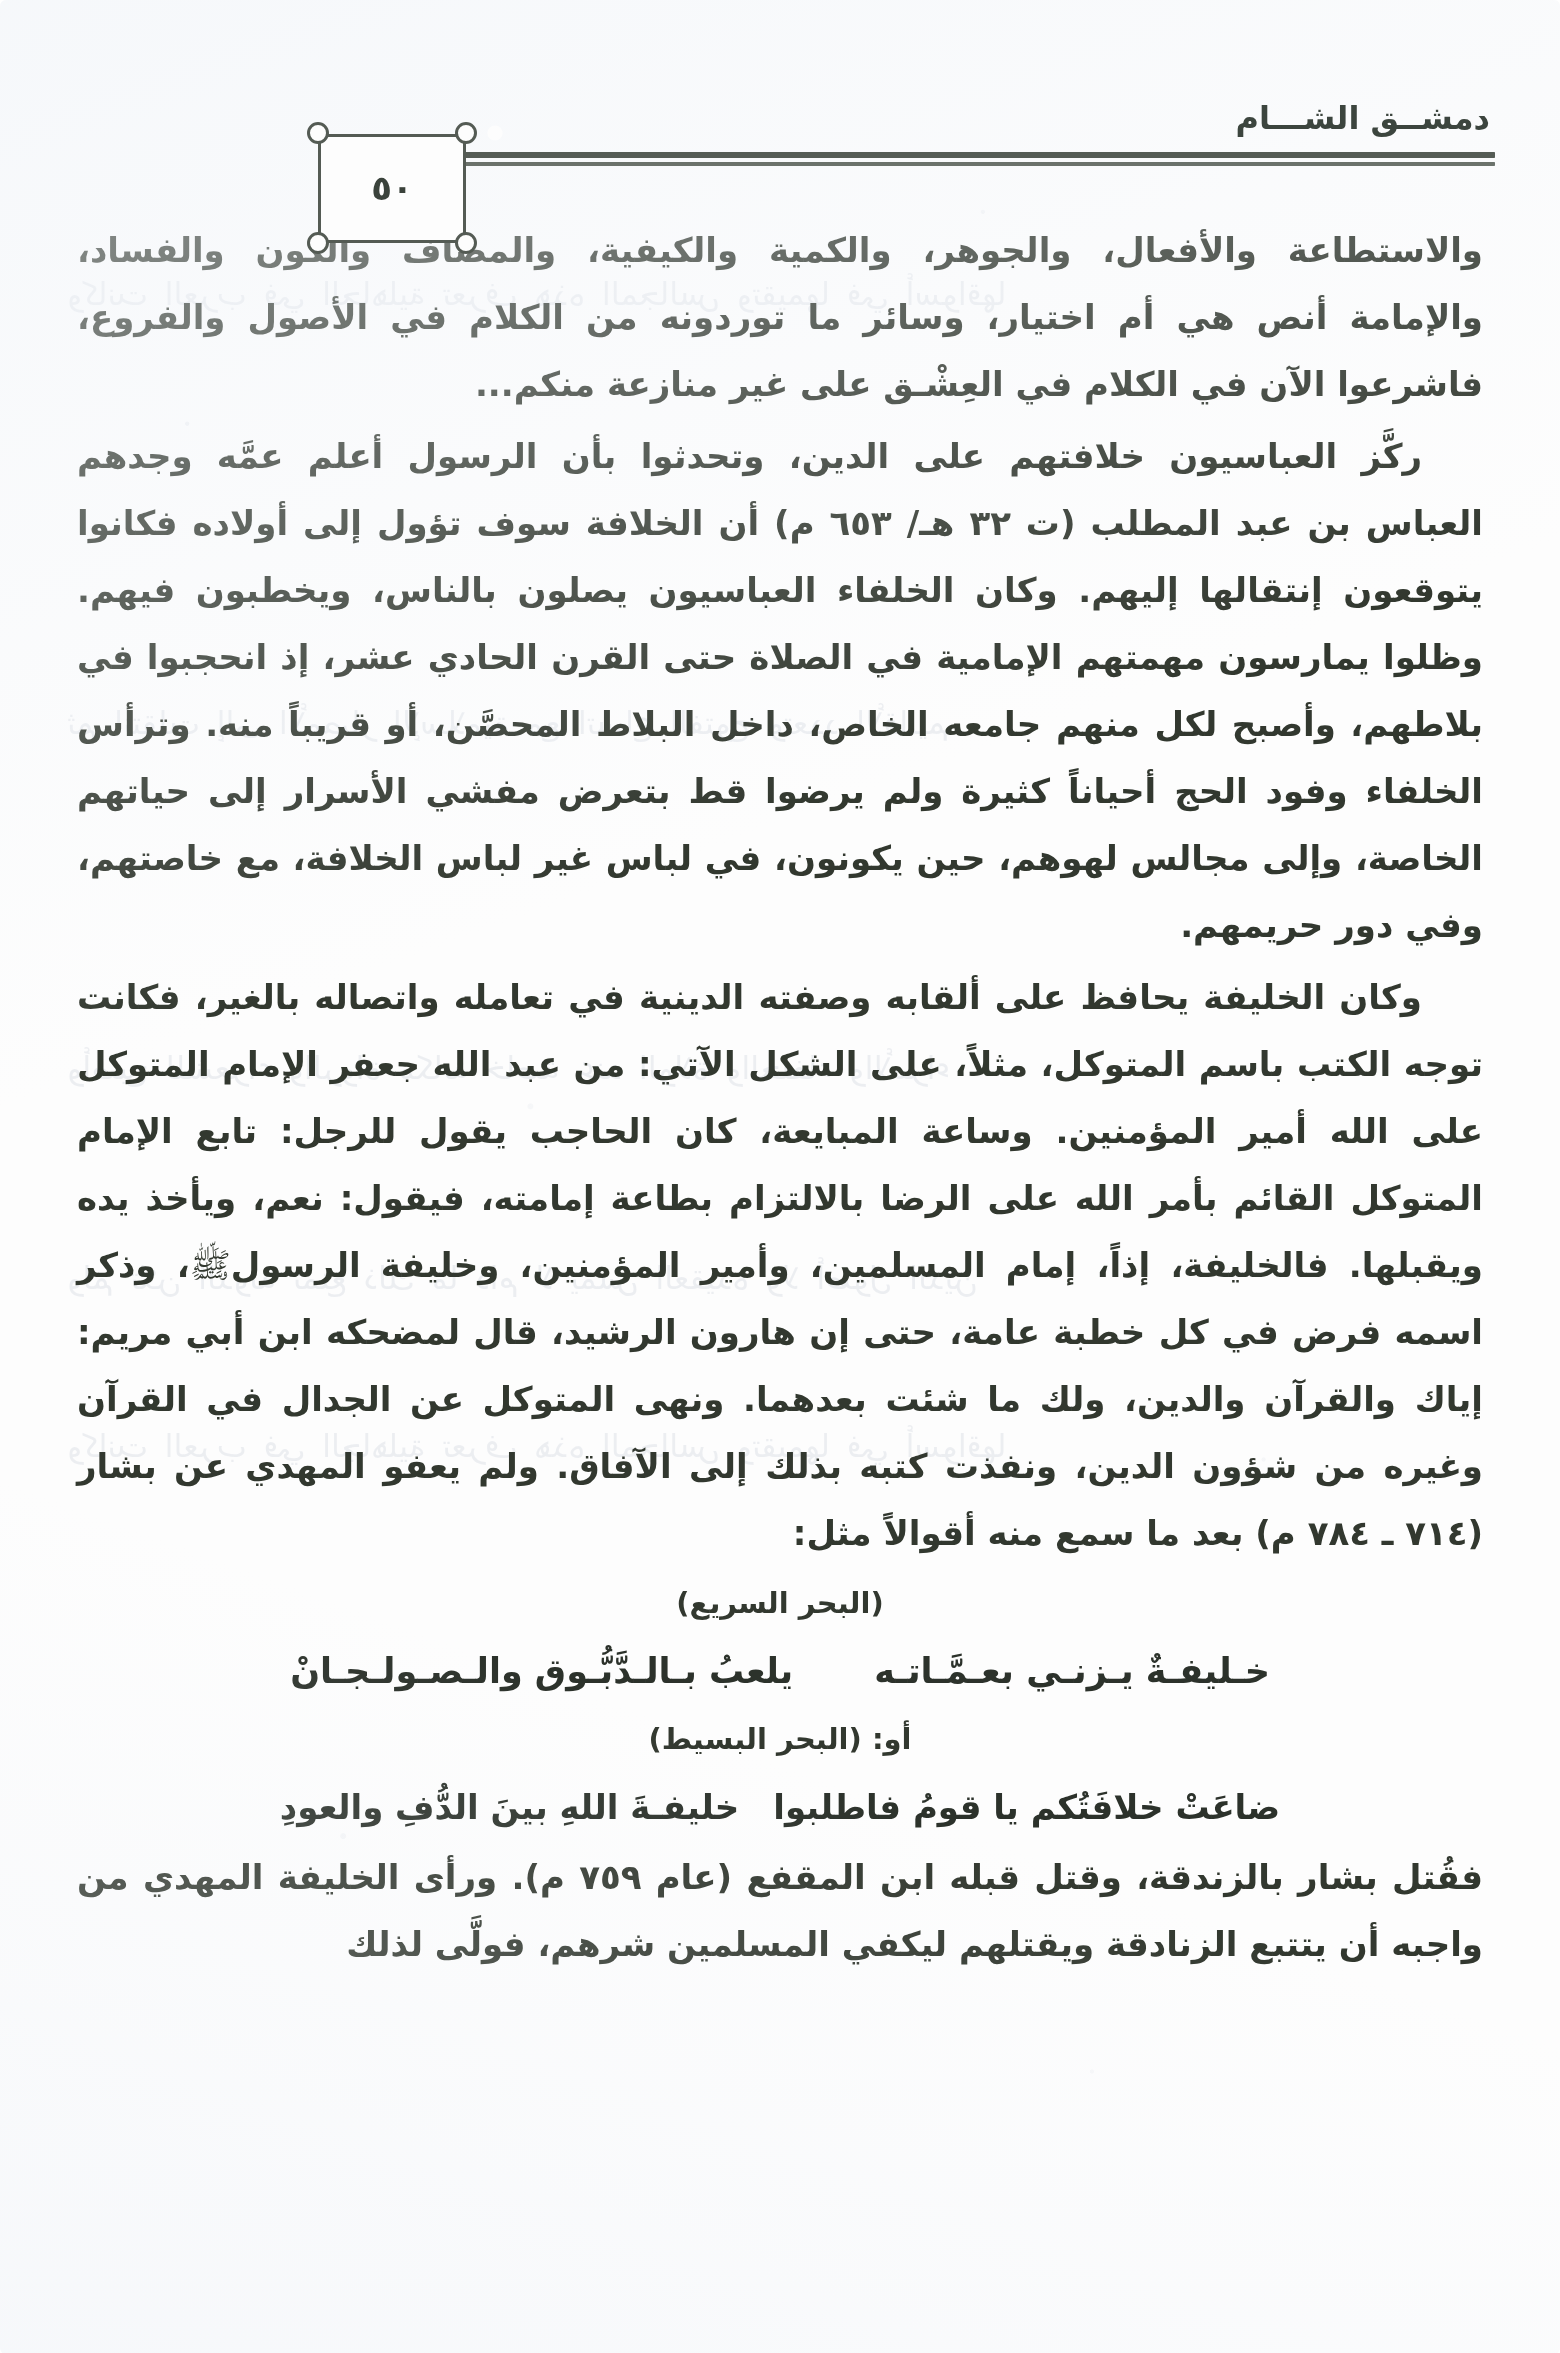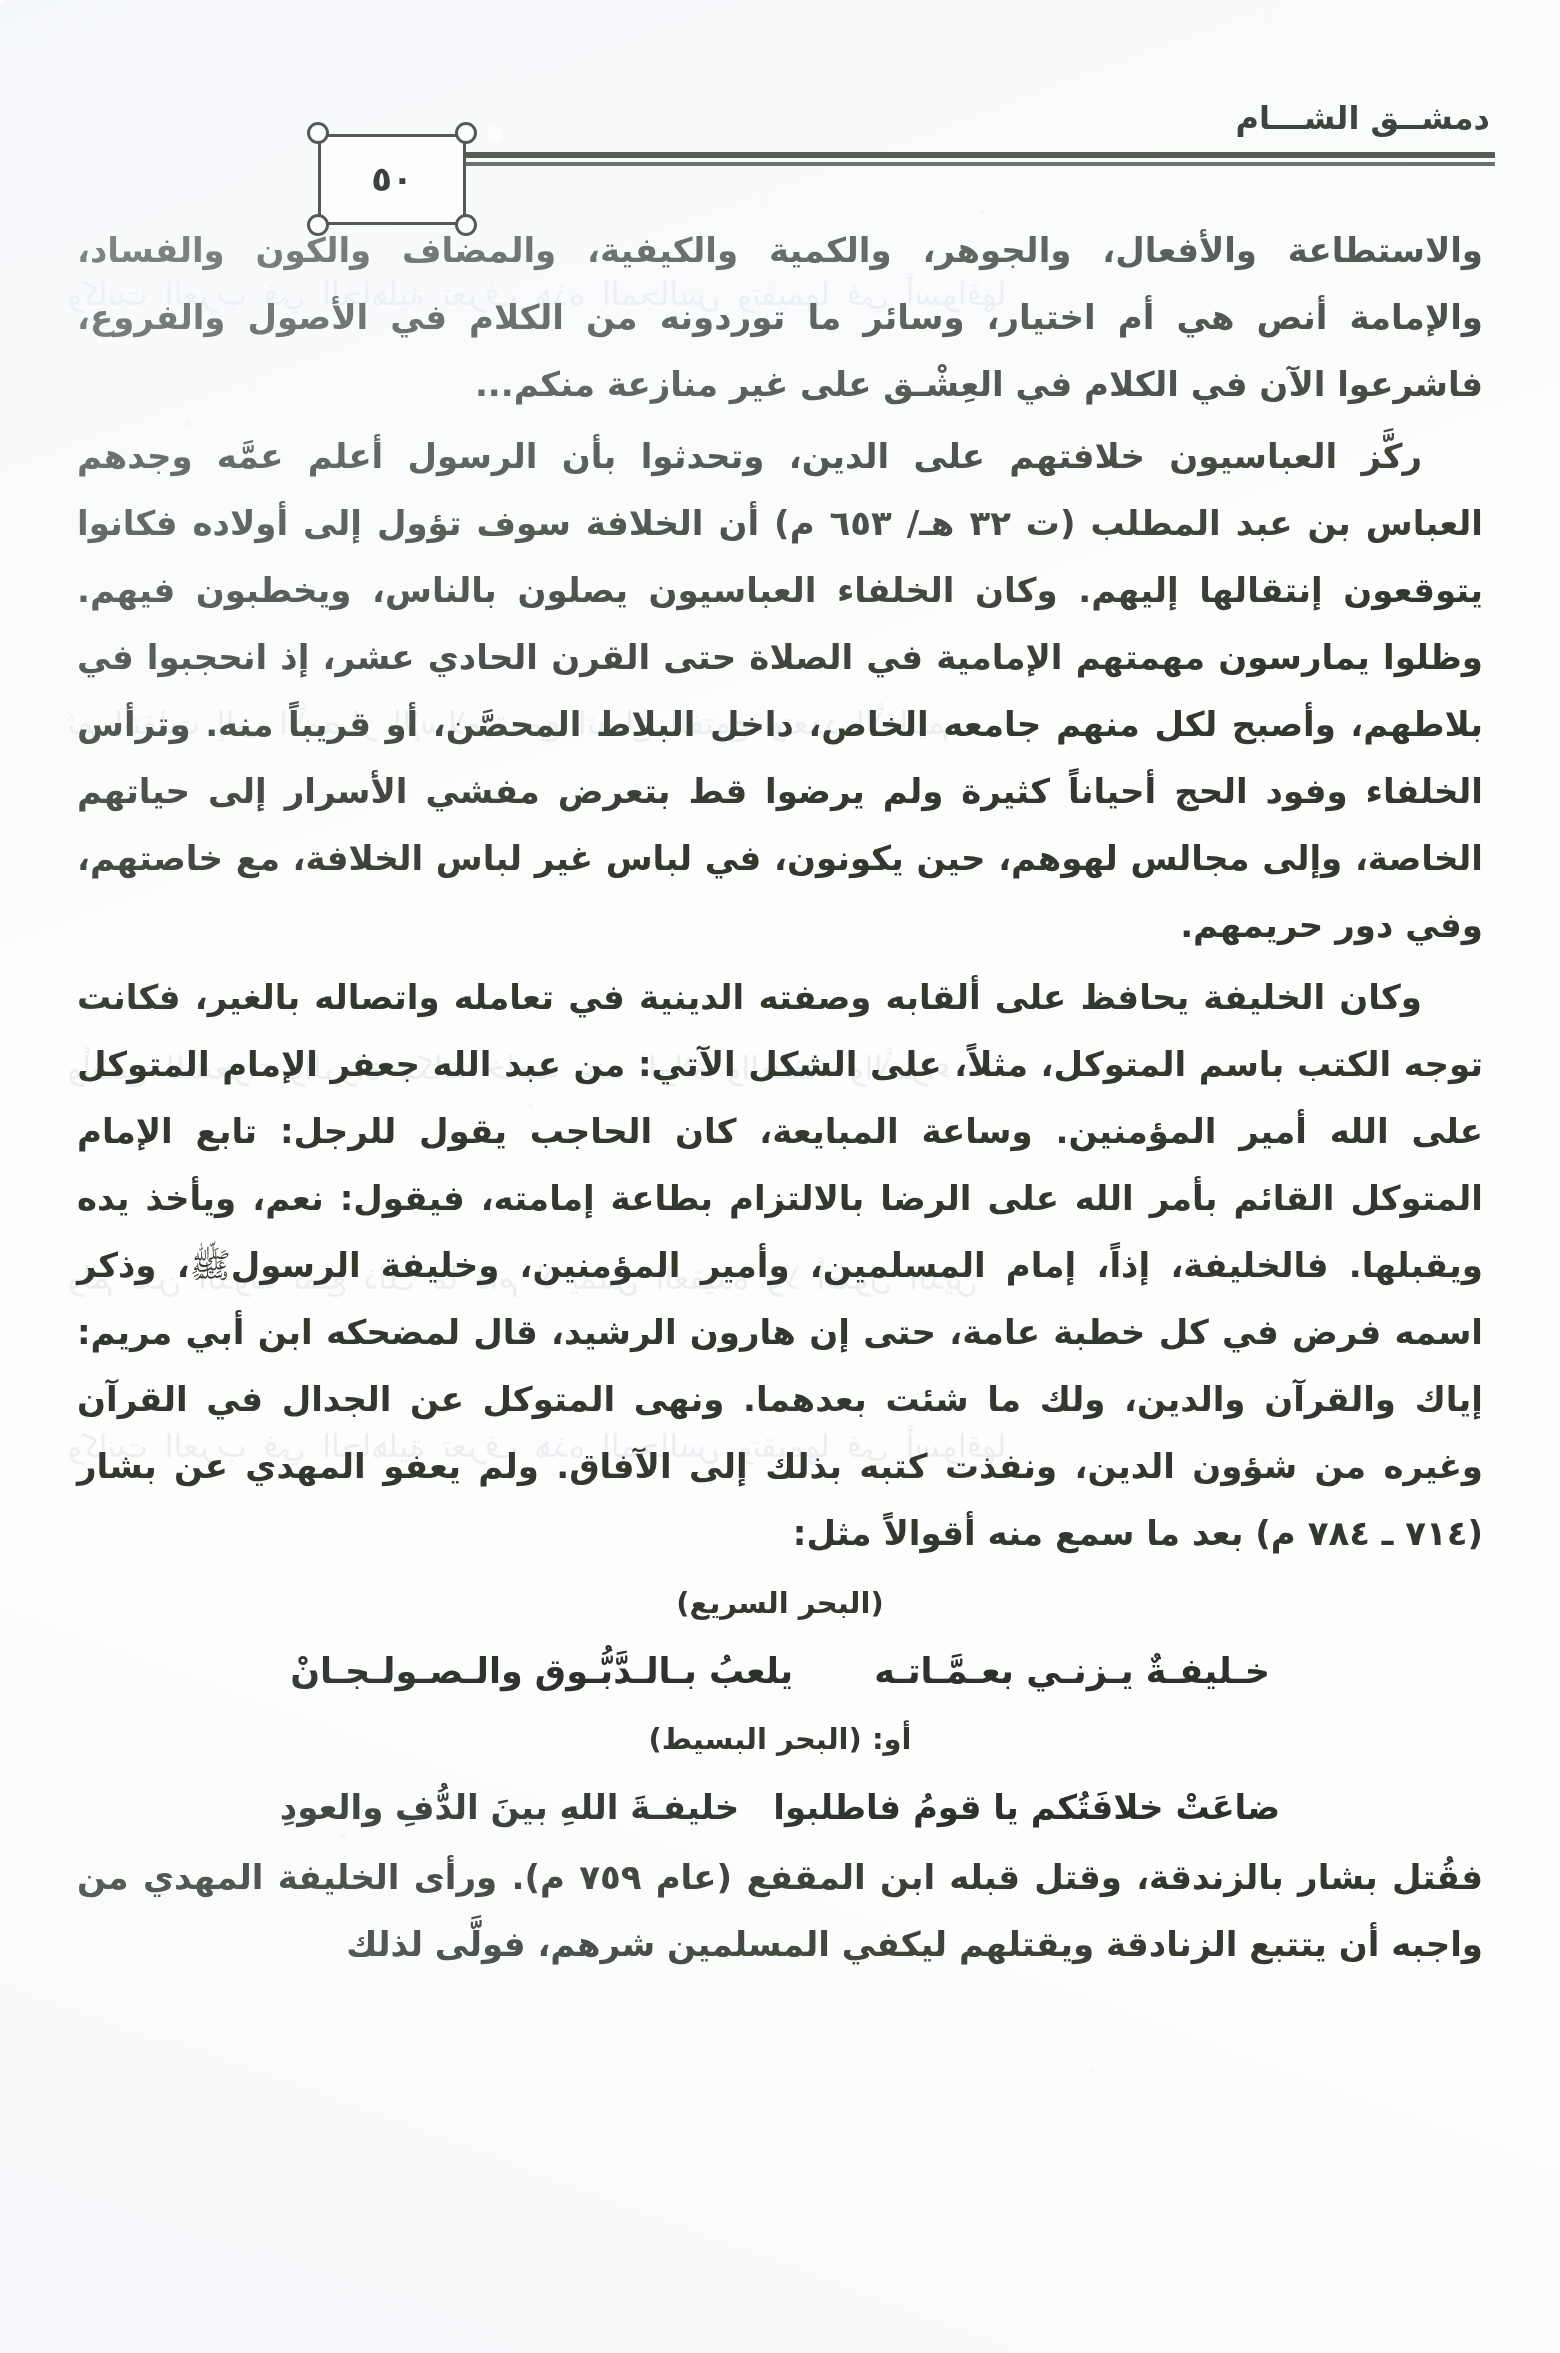--- a/index.html
+++ b/index.html
@@ -101,21 +101,21 @@
     background: #6b726b;
     border-radius: 0.8px;
   }
 
   
   .page-number-box {
     position: absolute;
     top: -18.5px;
     left: 0;
     width: 148px;
-    height: 91px;
+    height: 109px;
     border: 3.4px solid #545b54;
     box-sizing: border-box;
     background: #fdfdfd;
     display: flex;
     align-items: center;
     justify-content: center;
     text-align: center;
   }
   
   .page-number-box::before,

